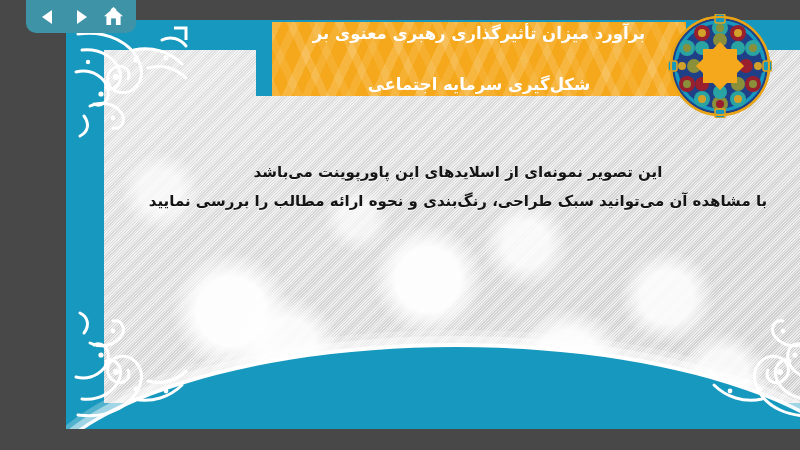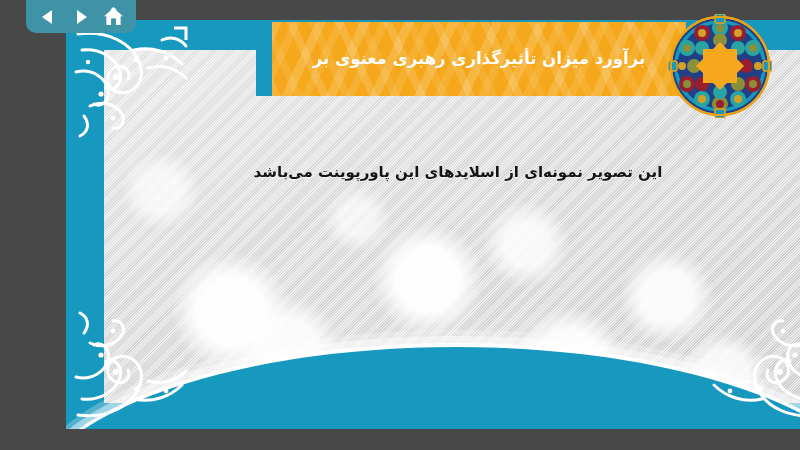--- a/index.html
+++ b/index.html
@@ -279,28 +279,30 @@
           <circle cx="35" cy="74" r="2.6"></circle>
           <circle cx="70" cy="40" r="2.6"></circle>
           <circle cx="100" cy="38" r="2.4"></circle>
           <circle cx="47" cy="98" r="2.4"></circle>
         </g>
       </svg>
     </div>
 
     <div class="body-text">
       <div class="body-line">این تصویر نمونه‌ای از اسلایدهای این پاورپوینت می‌باشد</div>
+      <div class="body-line">با مشاهده آن می‌توانید سبک طراحی، رنگ‌بندی و نحوه ارائه مطالب را بررسی نمایید</div>
     </div>
 
   </div>
 
   <div class="title-band">
     <div class="title-cap"></div>
     <div class="title-body">
       <div class="title-line">برآورد میزان تأثیرگذاری رهبری معنوی بر</div>
+      <div class="title-line">شکل‌گیری سرمایه اجتماعی</div>
     </div>
   </div>
 
   <div class="medallion">
     <svg width="104" height="104" viewBox="0 0 104 104">
       <defs>
         <clipPath id="medclip">
             <circle cx="52" cy="52" r="48"></circle>
           </clipPath>
       </defs>

